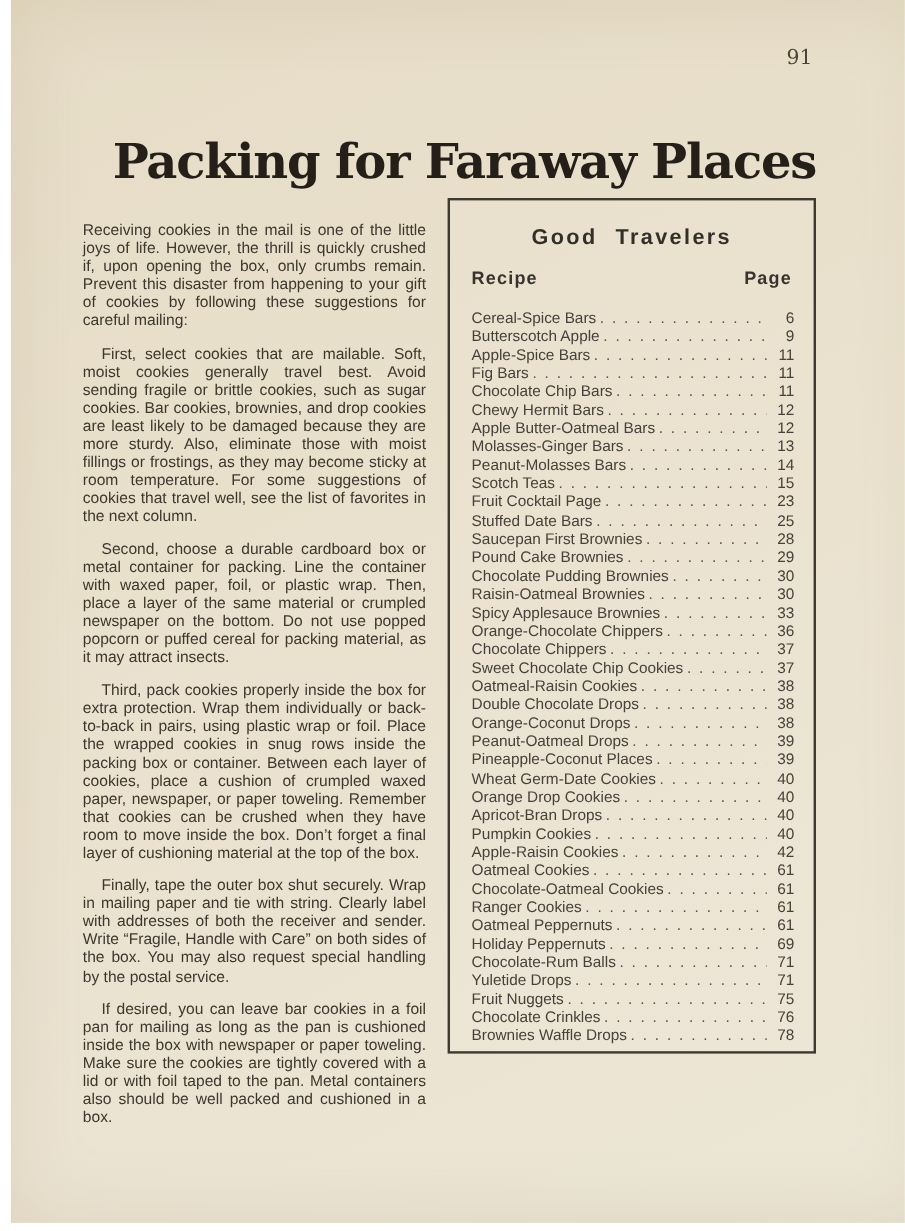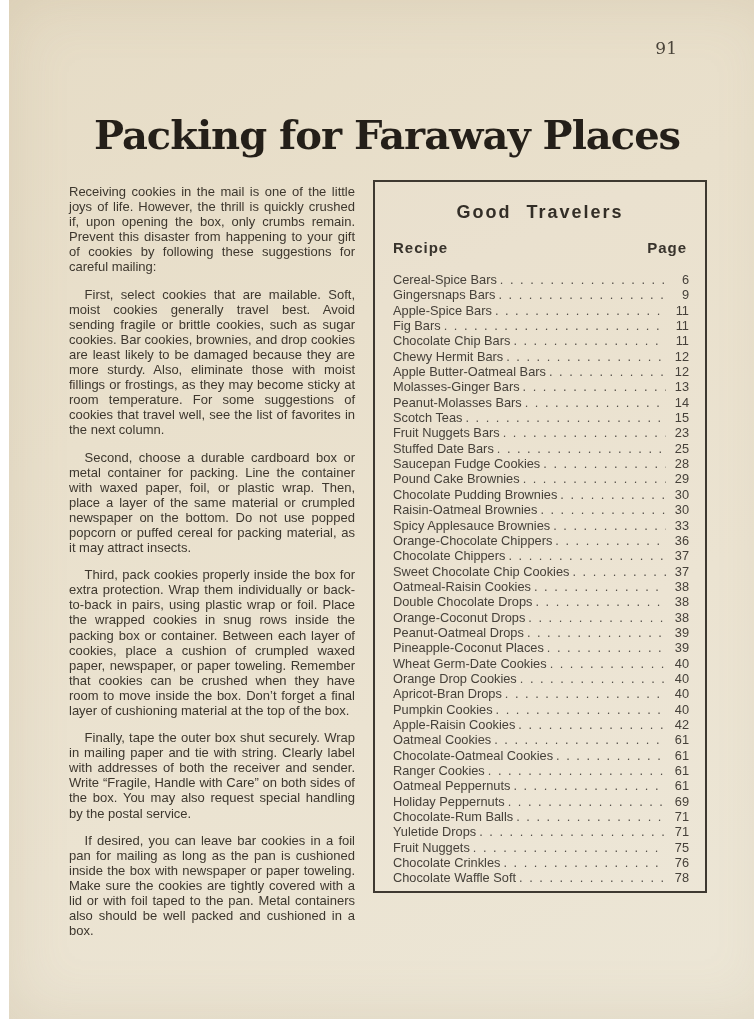--- a/index.html
+++ b/index.html
@@ -41,22 +41,22 @@
     left: 48px; top: 172px; width: 310px;
     font-size: 13px;
     line-height: 15.1px;
     text-align: justify;
     color: #3d372e;
   }
   .article p { margin: 12px; }
   .article p + p { text-indent: 1.2em; }
   .travel-box {
     position: absolute;
-    left: 364px; top: 180px;
-    width: 334px; height: 713px;
+    left: 364px; top: 165px;
+    width: 307px; height: 713px;
     border: 2px solid #3e3931;
     box-sizing: border-box;
     background: rgba(255,255,255,0.06);
   }
   .box-title {
     margin-top: 20px;
     text-align: center;
     font-weight: 700;
     font-size: 18px;
     letter-spacing: 2px;
@@ -123,21 +123,21 @@
         <span>Recipe</span>
         <span>Page</span>
       </div>
       <div class="toc">
           <div class="toc-row">
             <span class="toc-name">Cereal-Spice Bars</span>
             <span class="toc-leader">. . . . . . . . . . . . . . . . . . . . . . . . . . . . . . . . . . . . . . . . . . . . . . . . . . . . . . . . . . . . </span>
             <span class="toc-page">6</span>
           </div>
           <div class="toc-row">
-            <span class="toc-name">Gingersnaps Bars</span>
+            <span class="toc-name">Butterscotch Apple</span>
             <span class="toc-leader">. . . . . . . . . . . . . . . . . . . . . . . . . . . . . . . . . . . . . . . . . . . . . . . . . . . . . . . . . . . . </span>
             <span class="toc-page">9</span>
           </div>
           <div class="toc-row">
             <span class="toc-name">Apple-Spice Bars</span>
             <span class="toc-leader">. . . . . . . . . . . . . . . . . . . . . . . . . . . . . . . . . . . . . . . . . . . . . . . . . . . . . . . . . . . . </span>
             <span class="toc-page">11</span>
           </div>
           <div class="toc-row">
             <span class="toc-name">Fig Bars</span>
@@ -168,31 +168,31 @@
             <span class="toc-name">Peanut-Molasses Bars</span>
             <span class="toc-leader">. . . . . . . . . . . . . . . . . . . . . . . . . . . . . . . . . . . . . . . . . . . . . . . . . . . . . . . . . . . . </span>
             <span class="toc-page">14</span>
           </div>
           <div class="toc-row">
             <span class="toc-name">Scotch Teas</span>
             <span class="toc-leader">. . . . . . . . . . . . . . . . . . . . . . . . . . . . . . . . . . . . . . . . . . . . . . . . . . . . . . . . . . . . </span>
             <span class="toc-page">15</span>
           </div>
           <div class="toc-row">
-            <span class="toc-name">Fruit Nuggets Bars</span>
+            <span class="toc-name">Fruit Cocktail Page</span>
             <span class="toc-leader">. . . . . . . . . . . . . . . . . . . . . . . . . . . . . . . . . . . . . . . . . . . . . . . . . . . . . . . . . . . . </span>
             <span class="toc-page">23</span>
           </div>
           <div class="toc-row">
             <span class="toc-name">Stuffed Date Bars</span>
             <span class="toc-leader">. . . . . . . . . . . . . . . . . . . . . . . . . . . . . . . . . . . . . . . . . . . . . . . . . . . . . . . . . . . . </span>
             <span class="toc-page">25</span>
           </div>
           <div class="toc-row">
-            <span class="toc-name">Saucepan Fudge Cookies</span>
+            <span class="toc-name">Saucepan First Brownies</span>
             <span class="toc-leader">. . . . . . . . . . . . . . . . . . . . . . . . . . . . . . . . . . . . . . . . . . . . . . . . . . . . . . . . . . . . </span>
             <span class="toc-page">28</span>
           </div>
           <div class="toc-row">
             <span class="toc-name">Pound Cake Brownies</span>
             <span class="toc-leader">. . . . . . . . . . . . . . . . . . . . . . . . . . . . . . . . . . . . . . . . . . . . . . . . . . . . . . . . . . . . </span>
             <span class="toc-page">29</span>
           </div>
           <div class="toc-row">
             <span class="toc-name">Chocolate Pudding Brownies</span>
@@ -313,21 +313,21 @@
             <span class="toc-name">Fruit Nuggets</span>
             <span class="toc-leader">. . . . . . . . . . . . . . . . . . . . . . . . . . . . . . . . . . . . . . . . . . . . . . . . . . . . . . . . . . . . </span>
             <span class="toc-page">75</span>
           </div>
           <div class="toc-row">
             <span class="toc-name">Chocolate Crinkles</span>
             <span class="toc-leader">. . . . . . . . . . . . . . . . . . . . . . . . . . . . . . . . . . . . . . . . . . . . . . . . . . . . . . . . . . . . </span>
             <span class="toc-page">76</span>
           </div>
           <div class="toc-row">
-            <span class="toc-name">Chocolate Waffle Soft</span>
+            <span class="toc-name">Brownies Waffle Drops</span>
             <span class="toc-leader">. . . . . . . . . . . . . . . . . . . . . . . . . . . . . . . . . . . . . . . . . . . . . . . . . . . . . . . . . . . . </span>
             <span class="toc-page">78</span>
           </div>
         </div>
     </div>
 
   </div>
 </div>
 
 </body></html>

